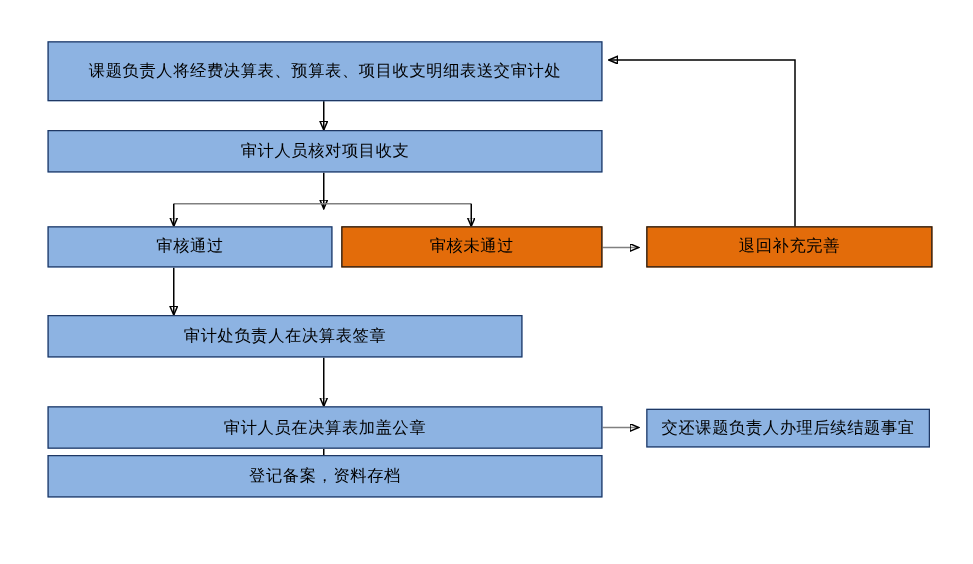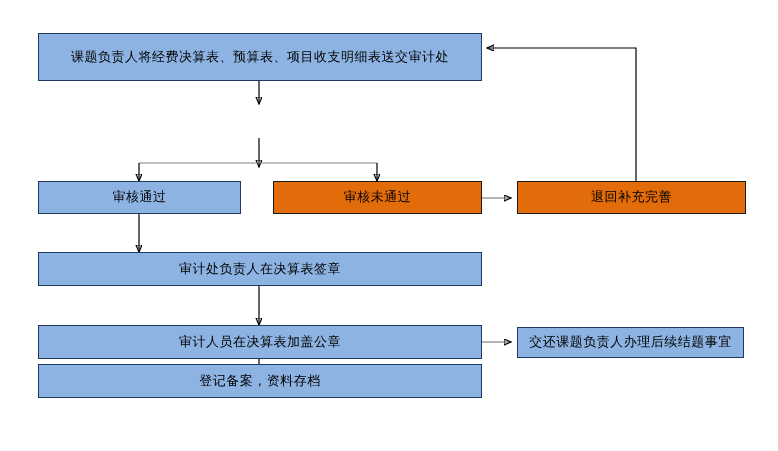--- a/index.html
+++ b/index.html
@@ -94,34 +94,37 @@
 
     <path class="gray" d="M482,342 L511,342" marker-end="url(#arrow)"></path>
 
     <path d="M259,359 L259,386" marker-end="url(#arrow)"></path>
   </svg>
 
   <div class="node blue" style="left:38px; top:33px; width:444px; height:48px;">
     <span class="label">课题负责人将经费决算表、预算表、项目收支明细表送交审计处</span>
   </div>
 
+  <div class="node blue" style="left:38px; top:104px; width:444px; height:34px;">
+    <span class="label">审计人员核对项目收支</span>
+  </div>
 
-  <div class="node blue" style="left:38px; top:181px; width:203px; height:33px;">
+  <div class="node blue" style="left:38px; top:181px; width:228px; height:33px;">
     <span class="label">审核通过</span>
   </div>
 
   <div class="node orange" style="left:273px; top:181px; width:209px; height:33px;">
     <span class="label">审核未通过</span>
   </div>
 
   <div class="node orange" style="left:517px; top:181px; width:229px; height:33px;">
     <span class="label">退回补充完善</span>
   </div>
 
-  <div class="node blue" style="left:38px; top:252px; width:444px; height:34px;">
+  <div class="node blue" style="left:38px; top:252px; width:380px; height:34px;">
     <span class="label">审计处负责人在决算表签章</span>
   </div>
 
   <div class="node blue" style="left:517px; top:327px; width:227px; height:31px;">
     <span class="label">交还课题负责人办理后续结题事宜</span>
   </div>
 
   <div class="node blue" style="left:38px; top:325px; width:444px; height:34px;">
     <span class="label">审计人员在决算表加盖公章</span>
   </div>

